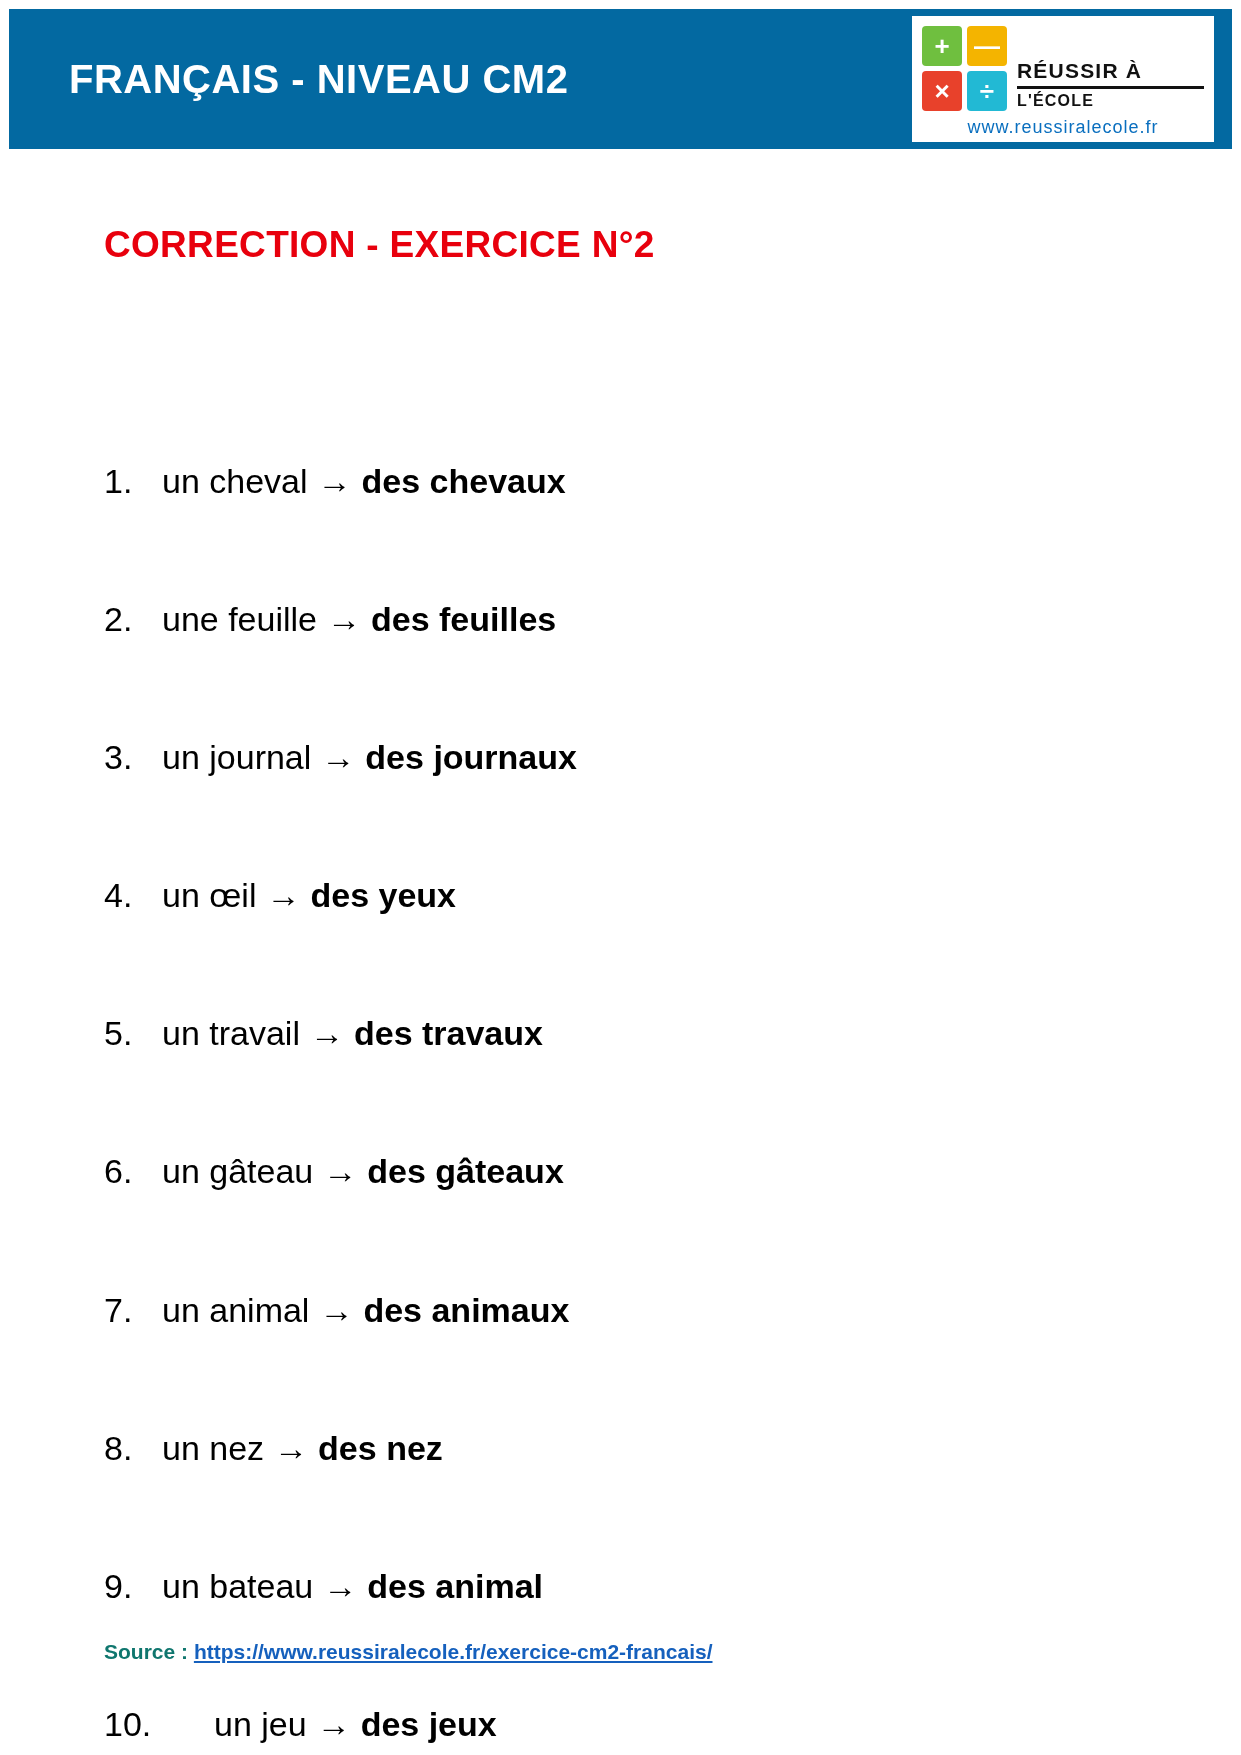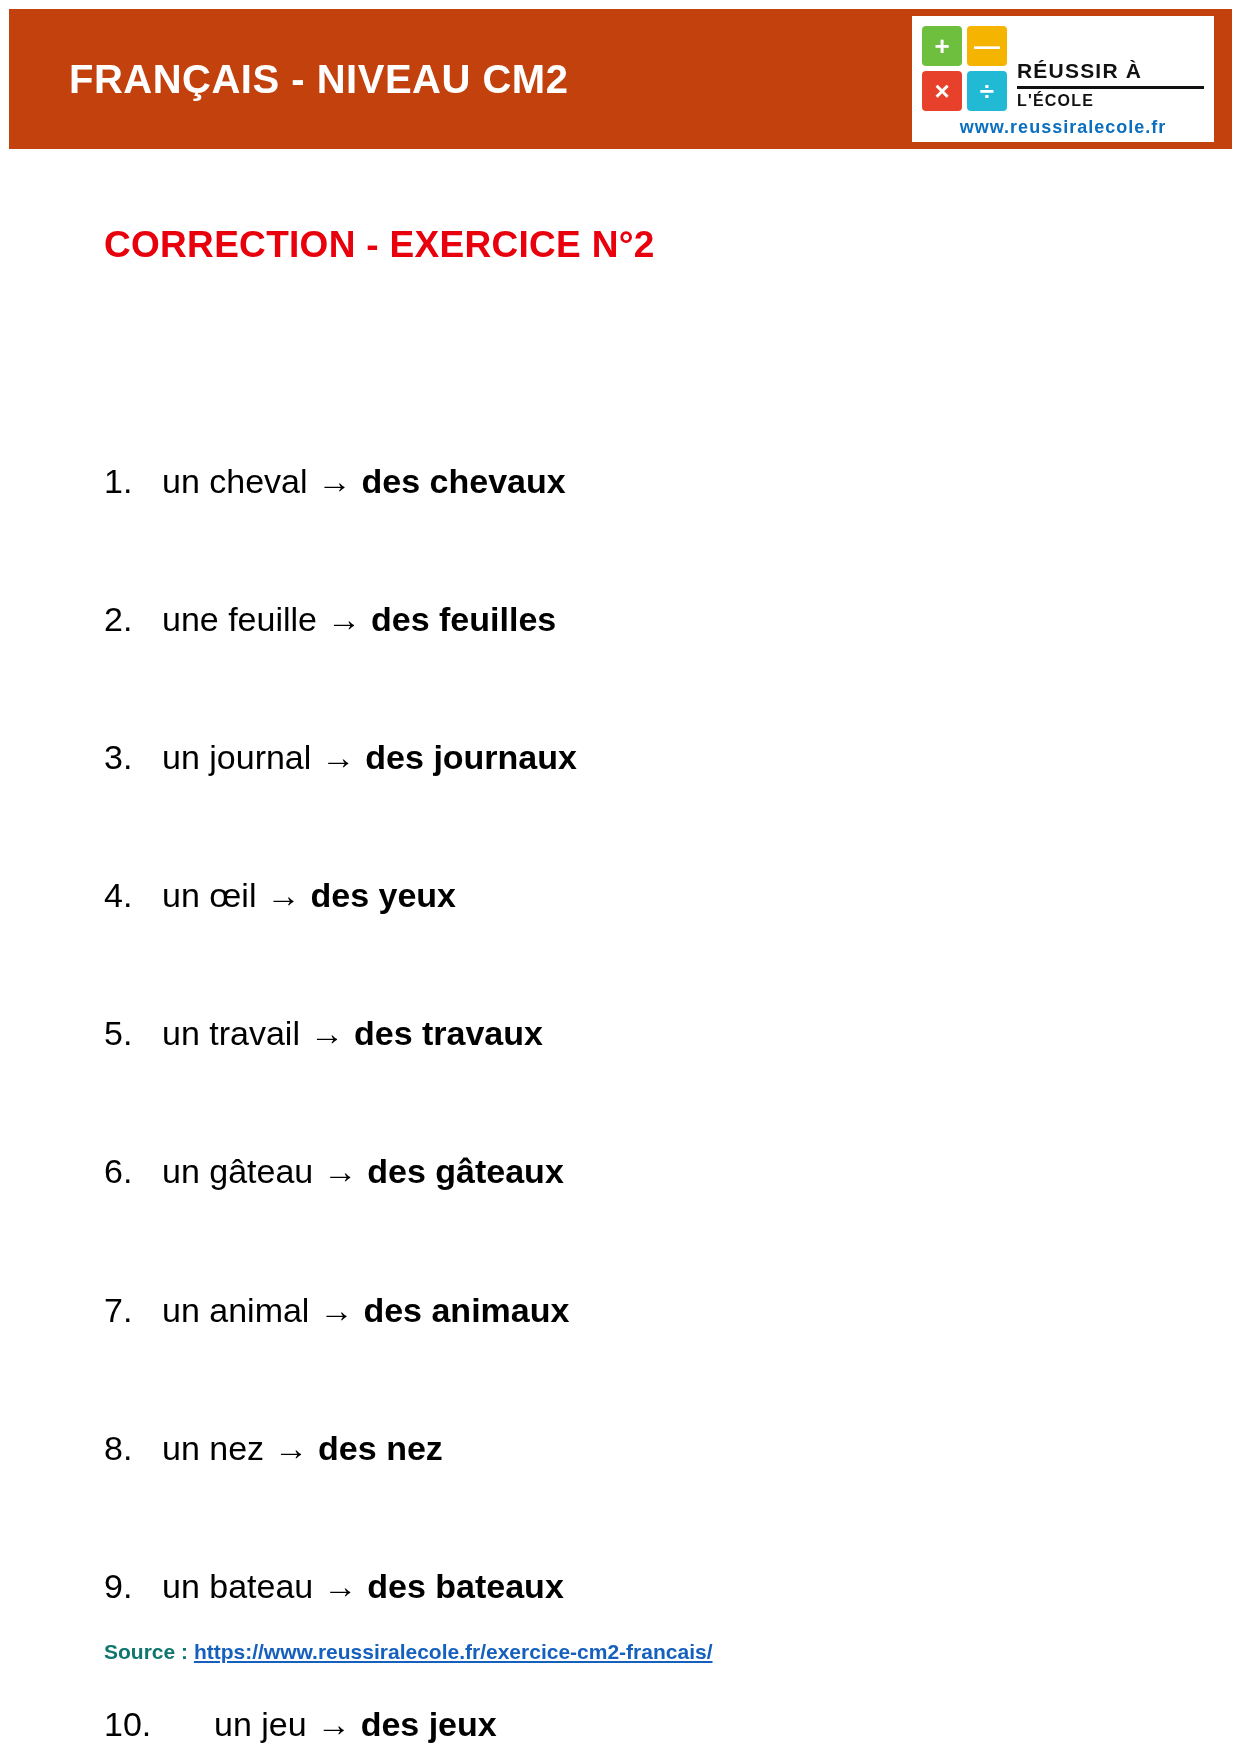--- a/index.html
+++ b/index.html
@@ -16,21 +16,21 @@
     overflow: hidden;
   }
 
   
   .header {
     position: absolute;
     top: 9px;
     left: 9px;
     width: 1223px;
     height: 140px;
-    background: #c2410c;
+    background: #0369a1;
     display: flex;
     align-items: center;
     justify-content: space-between;
     box-sizing: border-box;
     padding: 0 18px 0 60px;
   }
   .header-title {
     color: #ffffff;
     font-size: 40px;
     font-weight: bold;
@@ -101,21 +101,21 @@
     font-weight: bold;
     color: #111111;
     letter-spacing: 1.2px;
     white-space: nowrap;
   }
   .logo-url {
     margin-top: 6px;
     text-align: center;
     color: #0a6fbf;
     font-size: 18px;
-    font-weight: bold;
+    font-weight: normal;
     letter-spacing: 1px;
     white-space: nowrap;
   }
 
   
   .doc-title {
     position: absolute;
     top: 224px;
     left: 104px;
     color: #e8000d;
@@ -256,21 +256,21 @@
     <span class="num">8.</span>
     <span class="prompt">un nez</span>
     <span class="arrow">→</span>
     <span class="solution">des nez</span>
   </div>
 
   <div class="answer-row">
     <span class="num">9.</span>
     <span class="prompt">un bateau</span>
     <span class="arrow">→</span>
-    <span class="solution">des bateaux</span>
+    <span class="solution">des animal</span>
   </div>
 
   <div class="answer-row wide">
     <span class="num">10.</span>
     <span class="prompt">un jeu</span>
     <span class="arrow">→</span>
     <span class="solution">des jeux</span>
   </div>
 
 </div>

